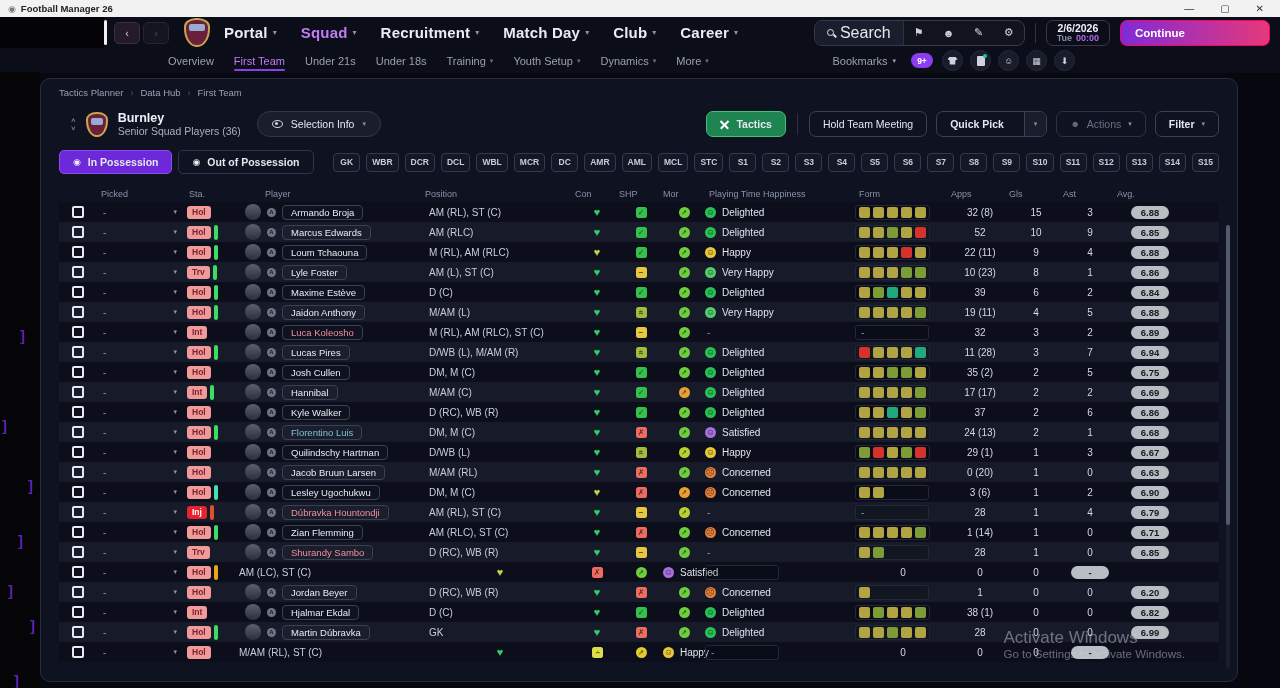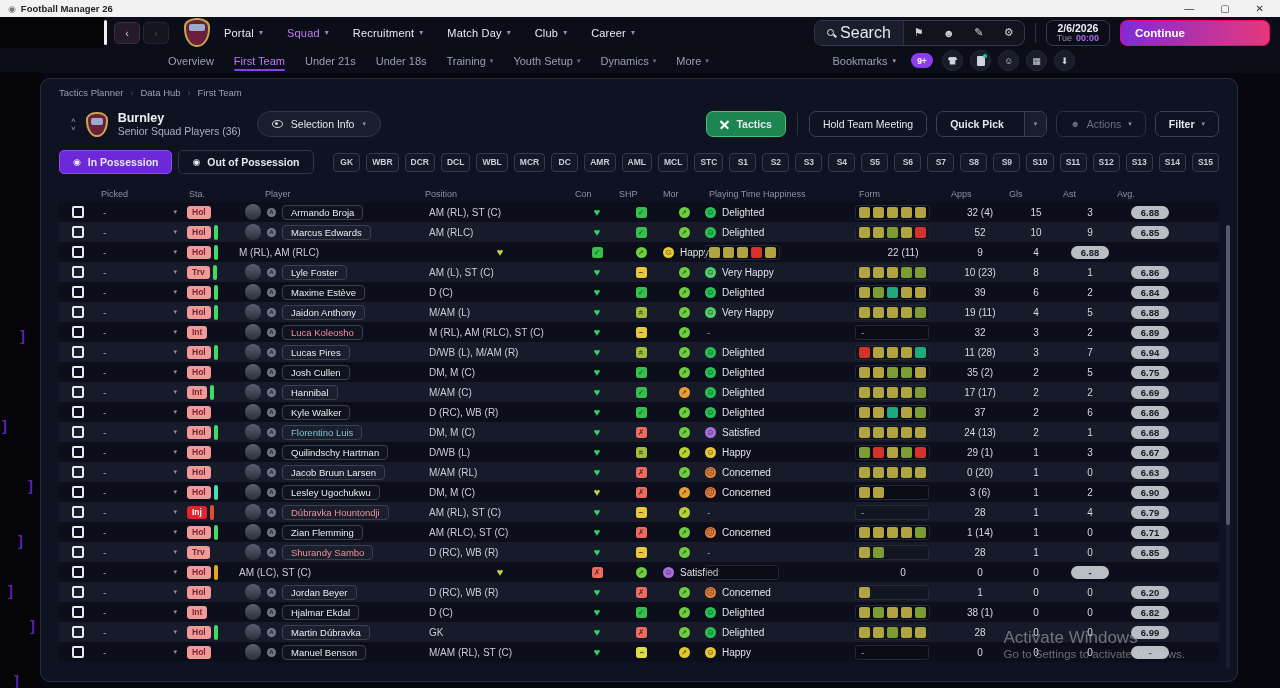--- a/index.html
+++ b/index.html
@@ -24,37 +24,37 @@
   .nav-inner { position:absolute; left:114px; top:0; right:10px; height:31px; display:flex; align-items:center; }
   .histbtn { width:26px; height:22px; border-radius:5px; display:flex; align-items:center; justify-content:center;
     font-size:11px; margin-right:3px; }
   .histbtn.back { background:#241a28; color:#cdd1dc; border:1px solid #3a2f40; }
   .histbtn.fwd { background:#14161f; color:#4a4f5e; border:1px solid #23263a; }
   .crest { width:26px; height:29px; margin:0 14px 0 12px; background:#6b1f3d;
     border:2px solid #c9a54a; border-radius:46% 46% 48% 48% / 30% 30% 64% 64%; position:relative; }
   .crest:after { content:""; position:absolute; left:3px; right:3px; top:4px; height:7px; background:#9fc6e8; border-radius:2px; opacity:.85; }
   .menus { display:flex; align-items:center; gap:24px; }
   .menu { display:flex; align-items:center; gap:5px; cursor:pointer; }
-  .menu .lbl { font-size:11px; font-weight:normal; color:#e9ecf4; letter-spacing:.2px;text-align:center; }
+  .menu .lbl { font-size:15px; font-weight:bold; color:#e9ecf4; letter-spacing:.2px;text-align:center; }
   .menu.active .lbl { color:#c07cf5; }
   .menu .chev { font-size:8px; color:#8b90a4; }
 
   .nav-right { margin-left:auto; display:flex; align-items:center; gap:10px; }
   .searchgroup { display:flex; align-items:center; height:26px; border:1px solid #343a4e; border-radius:8px;
     background:#11131f; overflow:hidden; }
   .searchbtn { display:flex; align-items:center; gap:6px; padding:0 12px; height:100%; background:#1a1d2b;
     border-right:1px solid #2c3144; cursor:pointer; }
   .mag { width:7px; height:7px; border:1.5px solid #dfe3ea; border-radius:50%; position:relative; }
   .mag:after { content:""; position:absolute; width:4px; height:1.5px; background:#dfe3ea; transform:rotate(45deg); right:-4px; bottom:-1px; }
   .searchbtn span { font-size:16px; color:#e4e7ef; }
   .sg-icon { width:30px; text-align:center; font-size:11px; color:#cfd3dd; cursor:pointer; }
   .navdivider { width:1px; height:20px; background:#2c3144; }
   .datebox { height:26px; border:1px solid #343a4e; border-radius:7px; padding:2px 10px; text-align:center; line-height:1.05; cursor:pointer; }
   .datebox .d1 { font-size:10.5px; font-weight:bold; color:#f0f2f7; }
-  .datebox .d2 { font-size:9px; color:#8b92a6; font-weight:normal; }
+  .datebox .d2 { font-size:9px; color:#8b92a6; font-weight:bold; }
   .datebox .d2 b { color:#b06af0; margin-left:4px; }
   .continue { width:150px; height:26px; border-radius:7px; border:1px solid #f06; cursor:pointer;
     background:linear-gradient(90deg,#7f2bd8 0%,#c center 0%,#e6387a 100%);
     background:linear-gradient(90deg,#7f2bd8,#e6387a);
     display:flex; align-items:center; padding-left:14px; }
   .continue span { font-size:11.5px; font-weight:bold; color:#fff; }
 
   .subnav { height:25px; background:#0b0d18; display:flex; align-items:center; padding-left:168px; position:relative; }
   .subnav .items { display:flex; gap:20px; align-items:center; }
   .snitem { font-size:11px; color:#9aa0b2; cursor:pointer; display:flex; gap:4px; align-items:center; position:relative; padding:4px 0; }
@@ -440,21 +440,21 @@
           </div>
     <div class="c">
             <span class="formbox">
               <i style="background:#b3a443"></i>
               <i style="background:#b3a443"></i>
               <i style="background:#b3a443"></i>
               <i style="background:#b3a443"></i>
               <i style="background:#b3a443"></i>
             </span>
           </div>
-    <div class="c num">32 (4)</div>
+    <div class="c num">32 (8)</div>
     <div class="c num">15</div>
     <div class="c num">3</div>
     <div class="c avg">
             <span class="pill">6.88</span>
           </div>
         </div>
         <div class="tgrid trow">
     <div class="c cb">
             <span class="cbx"></span>
           </div>
@@ -508,20 +508,25 @@
             <span class="cbx"></span>
           </div>
     <div class="c picked">
             <span class="pv">-</span>
             <span class="chev">▾</span>
           </div>
     <div class="c" style="padding-left:2px;">
             <span class="badge">Hol</span>
             <span class="bar" style="background:#3ddc64"></span>
           </div>
+    <div class="c" style="padding-left:10px;">
+            <span class="photo"></span>
+            <span class="arm">A</span>
+            <span class="nchip" style="color:#e8ebf2">Loum Tchaouna</span>
+          </div>
     <div class="c pos">M (RL), AM (RLC)</div>
     <div class="c icon">
             <span class="heart" style="color:#c3cf4a">♥</span>
           </div>
     <div class="c icon">
             <span class="shp" style="background:#35c04c">✓</span>
           </div>
     <div class="c icon">
             <span class="mor" style="background:#6fce3f">
               <i>↗</i>
@@ -1449,25 +1454,20 @@
         <div class="tgrid trow">
     <div class="c cb">
             <span class="cbx"></span>
           </div>
     <div class="c picked">
             <span class="pv">-</span>
             <span class="chev">▾</span>
           </div>
     <div class="c" style="padding-left:2px;">
             <span class="badge">Hol</span>
-          </div>
-    <div class="c" style="padding-left:10px;">
-            <span class="photo"></span>
-            <span class="arm">A</span>
-            <span class="nchip" style="color:#e8ebf2">Manuel Benson</span>
           </div>
     <div class="c pos">M/AM (RL), ST (C)</div>
     <div class="c icon">
             <span class="heart" style="color:#2fd26a">♥</span>
           </div>
     <div class="c icon">
             <span class="shp" style="background:#dede4a">
               <i>‹</i>
             </span>
           </div>

